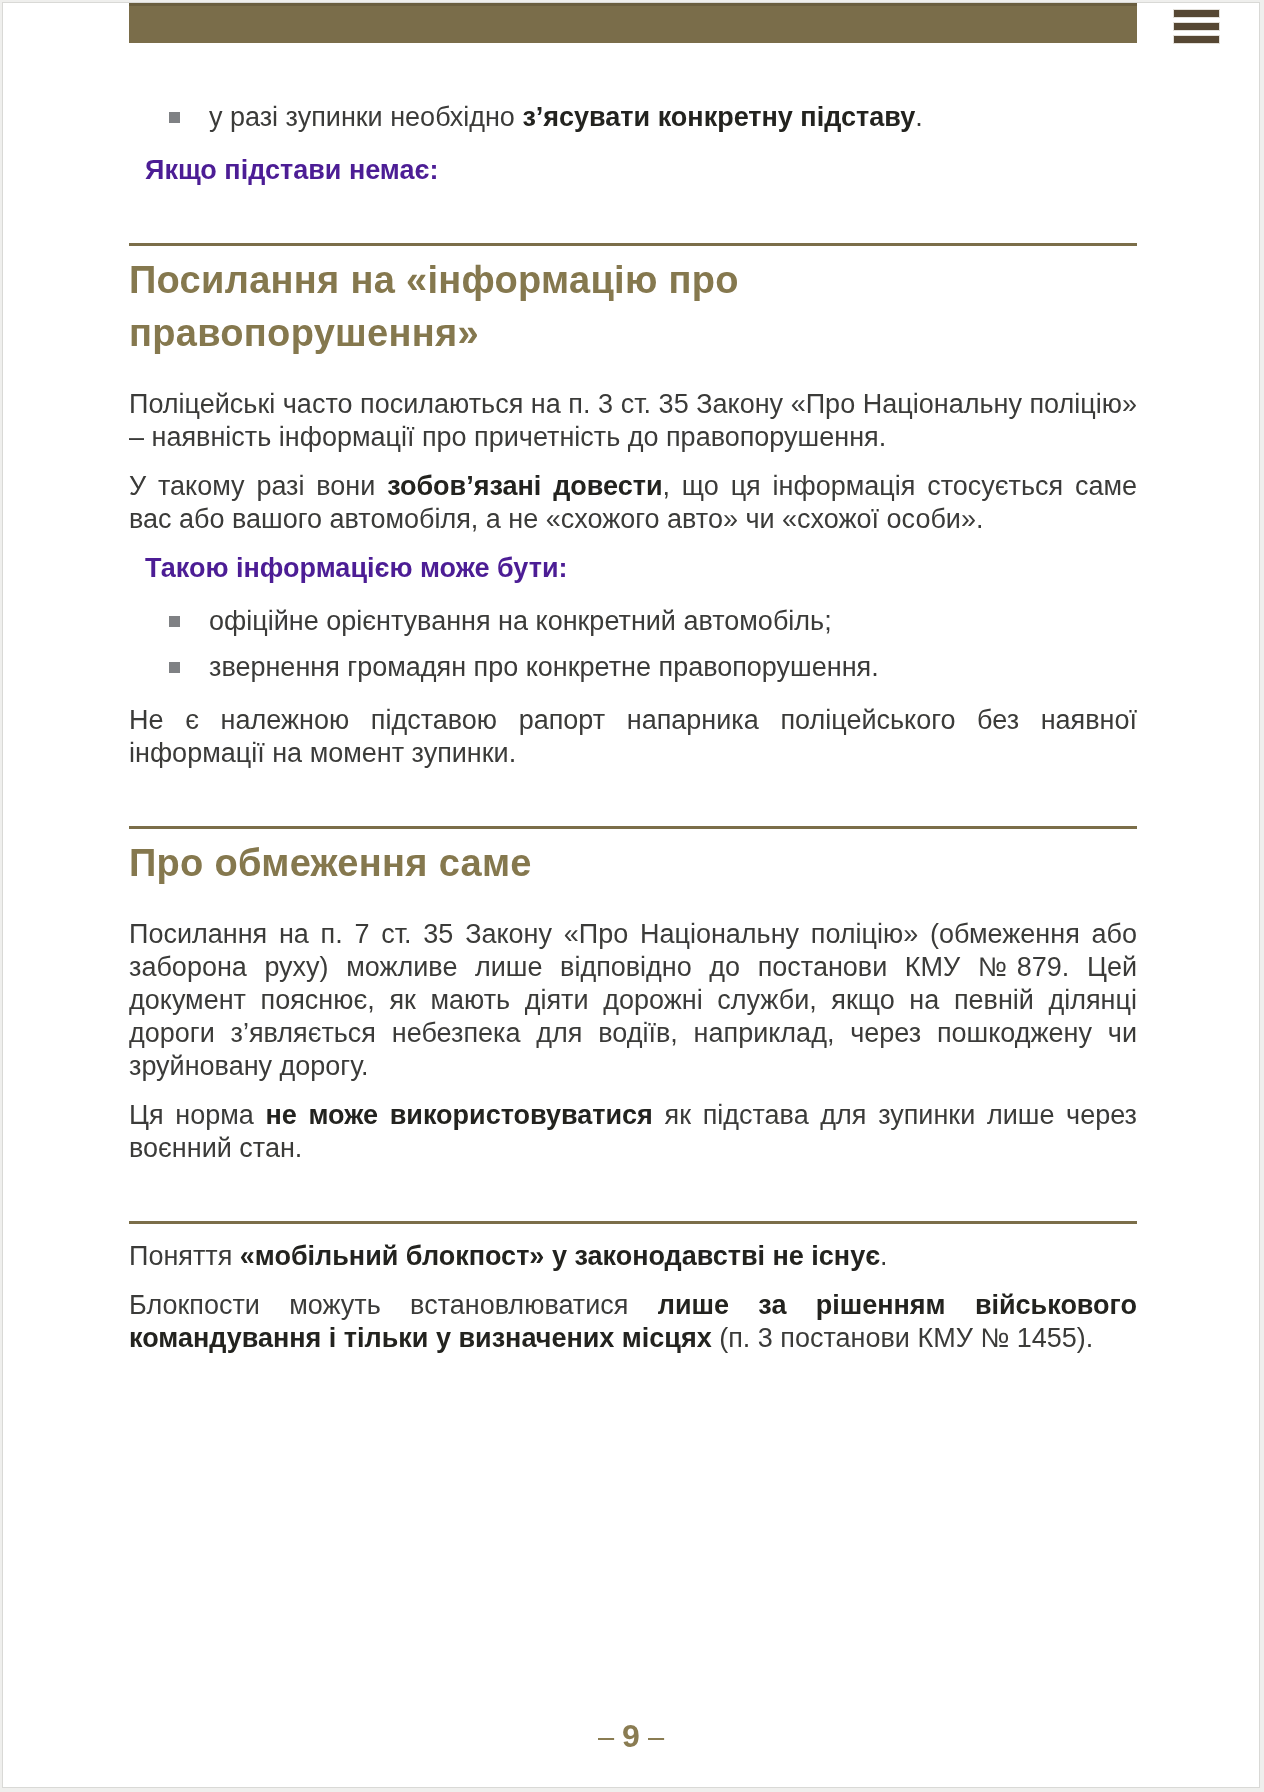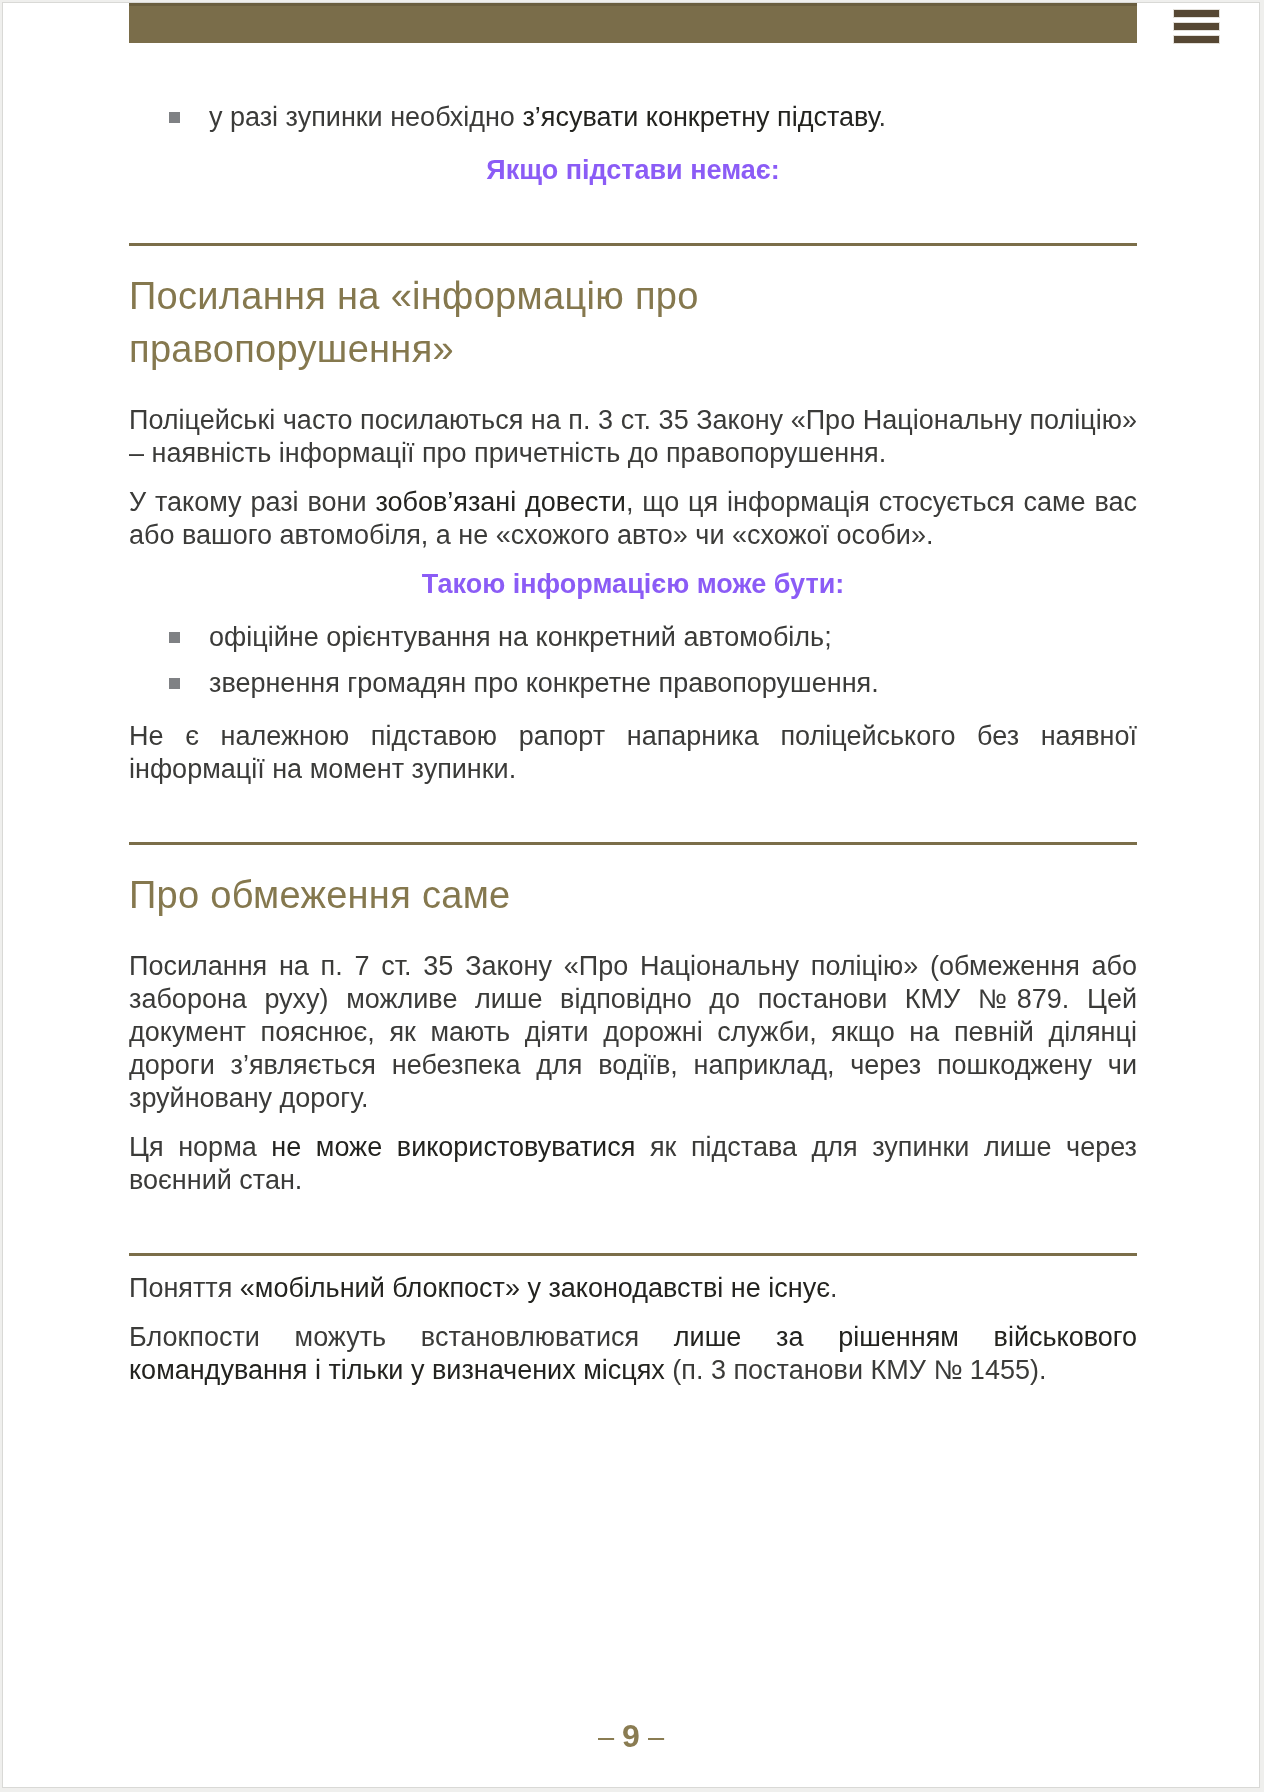--- a/index.html
+++ b/index.html
@@ -28,34 +28,34 @@
   .menu-btn .bar{
     display:block;width:100%;height:7px;background:#564733;
     box-shadow:0 0 0 1px #e3e0da;
   }
   
   .content{
     position:relative;margin:0 126px;width:1008px;padding-top:78px;
     color:#3b3b39;font-size:27px;line-height:33px;
   }
   p{margin:16px 0;text-align:justify;}
-  p.lead{font-weight:700;color:#8b5cf6;text-align:center;}
-  strong{font-weight:400;color:#23231f;}
+  p.lead{font-weight:700;color:#4c1d95;text-align:left;margin-left:16px;}
+  strong{font-weight:700;color:#23231f;}
   ul.sq{list-style:none;margin:20px 0;padding:0;}
   ul.sq li{
     position:relative;padding-left:80px;margin:13px 0;text-align:left;
   }
   ul.sq li .bullet{
     position:absolute;left:40px;top:11px;width:11px;height:11px;
     background:#7f8184;
   }
   .rule{height:3px;background:#7b6e49;margin:56px 0 0;}
   h2.section-title{
-    font-size:38px;line-height:53px;font-weight:400;color:#85784e;
-    margin:24px 0 28px;max-width:780px;letter-spacing:.3px;text-align:left;
+    font-size:38px;line-height:53px;font-weight:700;color:#85784e;
+    margin:8px 0 28px;max-width:780px;letter-spacing:.3px;text-align:left;
   }
   .page-num{
     position:absolute;left:0;right:0;bottom:34px;text-align:center;
     color:#8a7c52;font-size:29px;line-height:32px;
   }
   .page-num strong{color:#8a7c52;font-weight:700;font-size:32px;}
 </style>
 </head>
 <body>
 

